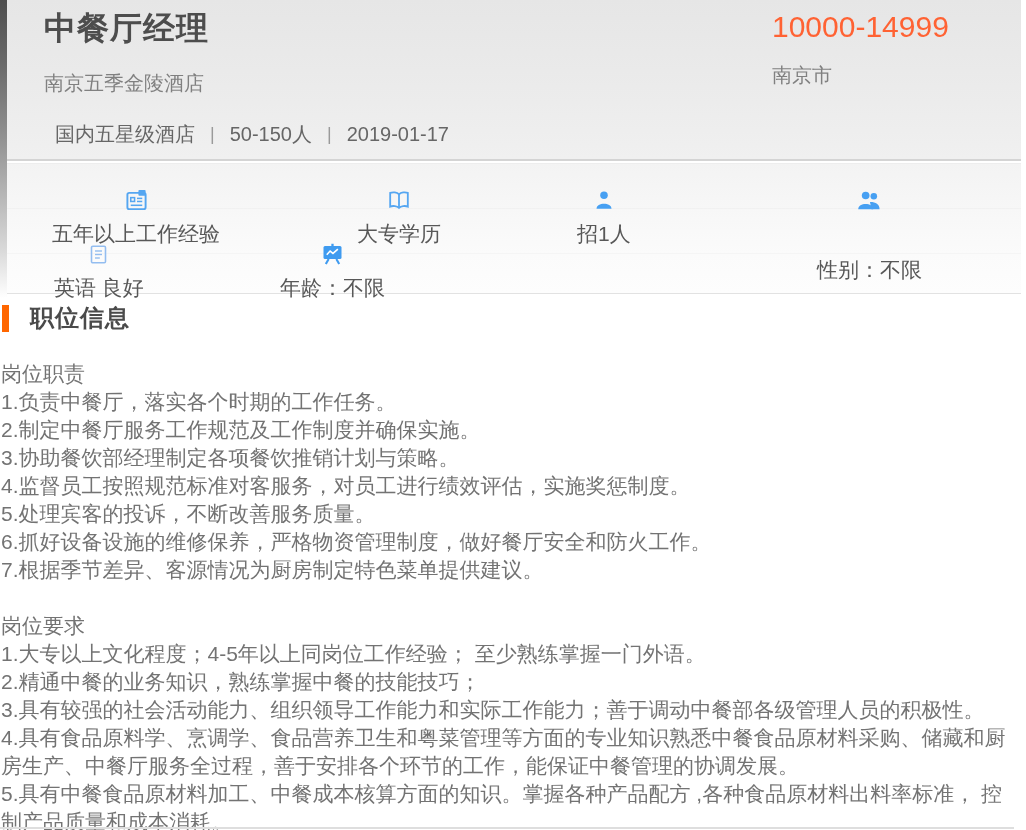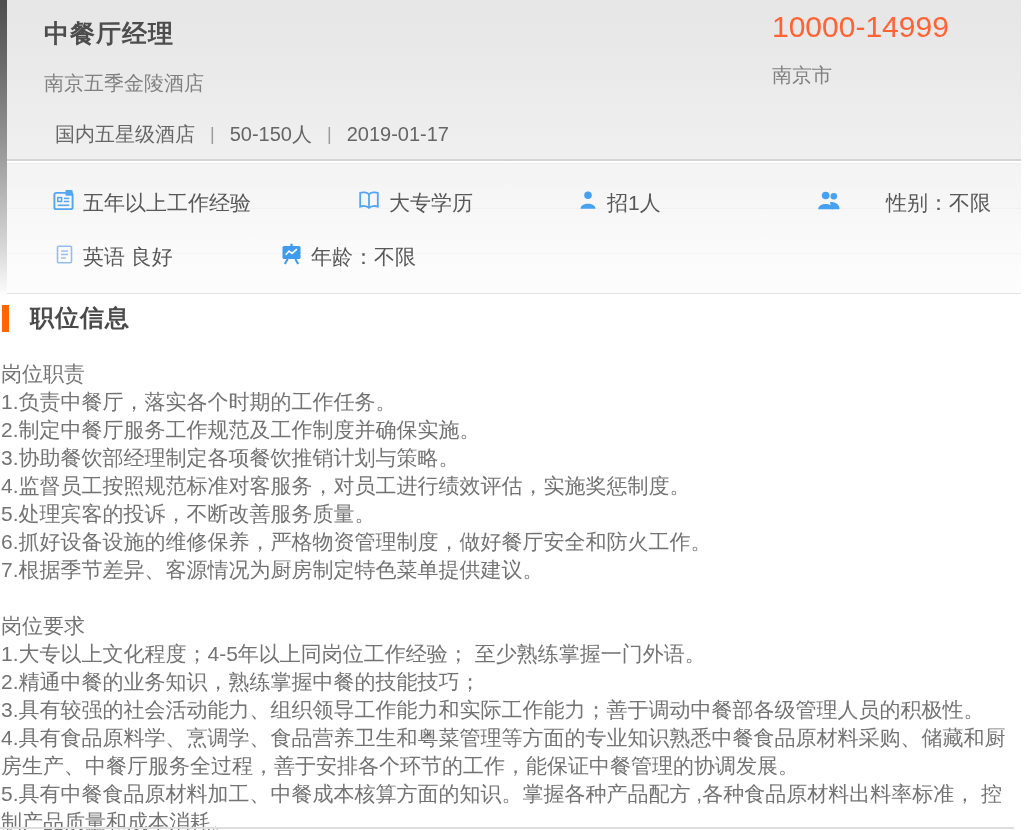--- a/index.html
+++ b/index.html
@@ -17,38 +17,38 @@
     background:linear-gradient(180deg,#4e4e4e 0%,#6a6a6a 22%,#8f8f8f 45%,
                #b5b5b5 65%,#d9d9d9 84%,rgba(255,255,255,0) 100%);
   }
 
   
   .job-header {
     position:absolute; left:7px; top:0; width:1014px; height:161px;
     background:linear-gradient(180deg,#e6e6e6 0%,#ebebeb 55%,#f0f0f0 100%);
     border-bottom:2px solid #d4d4d4;
   }
-  .job-title   { position:absolute; left:37px;  top:17px;  font-size:25px; font-weight:bold; color:#4d4d4d; letter-spacing:1px; }
+  .job-title   { position:absolute; left:37px;  top:7px;  font-size:32px; font-weight:bold; color:#4d4d4d; letter-spacing:1px; }
   .salary      { position:absolute; left:765px; top:10px; font-size:30px; color:#ff6233; }
   .company     { position:absolute; left:37px;  top:62px; font-size:20px; color:#808080;margin-top:8px; }
   .city        { position:absolute; left:765px; top:62px; font-size:20px; color:#808080; }
   .tags        { position:absolute; left:48px;  top:121px; font-size:20px; color:#666666; display:flex; align-items:center; }
   .tags .sep   { color:#9a9a9a; margin:0 15px; font-size:18px; }
 
   
   .req-section {
     position:absolute; left:7px; top:163px; width:1014px; height:131px;
     background:
       repeating-linear-gradient(180deg, rgba(0,0,0,0.025) 0 1px, rgba(0,0,0,0) 1px 45px),
       linear-gradient(180deg,#f3f3f3 0%,#fbfbfb 70%,#fdfdfd 100%);
     border-bottom:1px solid #e2e2e2;
   }
   .req-item {
-    position:absolute; display:flex; gap:8px;
-    height:26px; font-size:21px; color:#585858; white-space:nowrap;
+    position:absolute; display:flex; align-items:center; gap:8px;
+    height:26px; font-size:21px; color:#585858; white-space:nowrap;flex-direction:column;
   }
   .req-item svg { display:block; flex:0 0 auto; }
   .req-0 { left:45px;  top:26px; }
   .req-1 { left:350px; top:26px; }
   .req-2 { left:570px; top:26px; }
   .req-3 { left:810px; top:26px;gap:44px; }
   .req-4 { left:47px;  top:80px; }
   .req-5 { left:273px; top:80px; }
 
   

